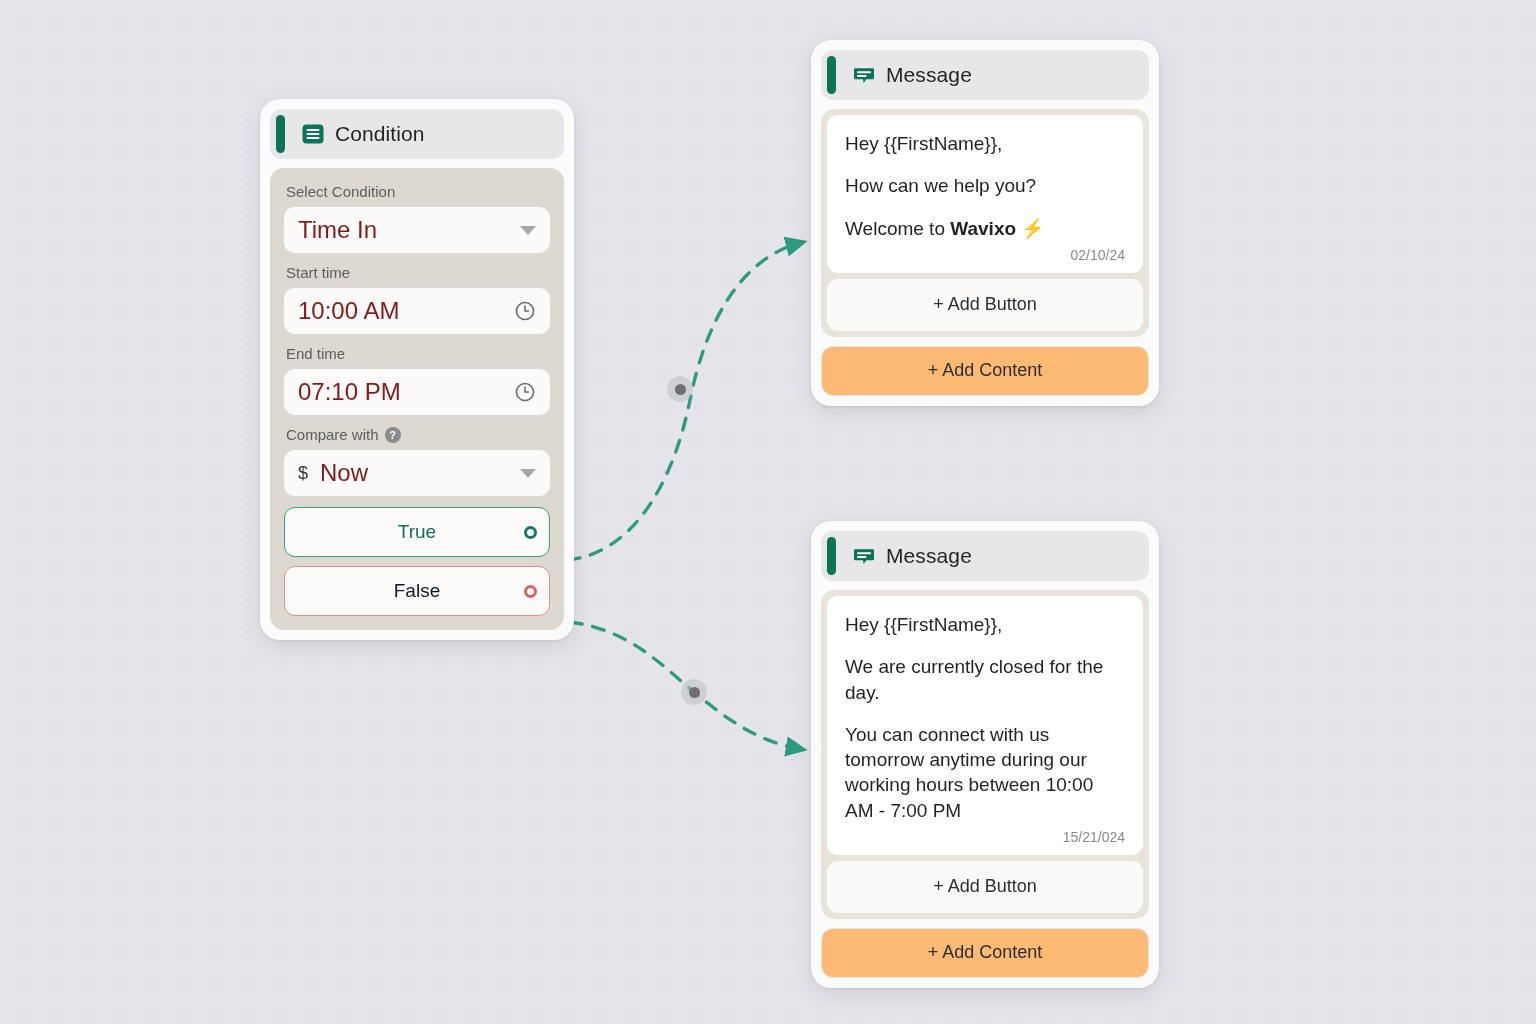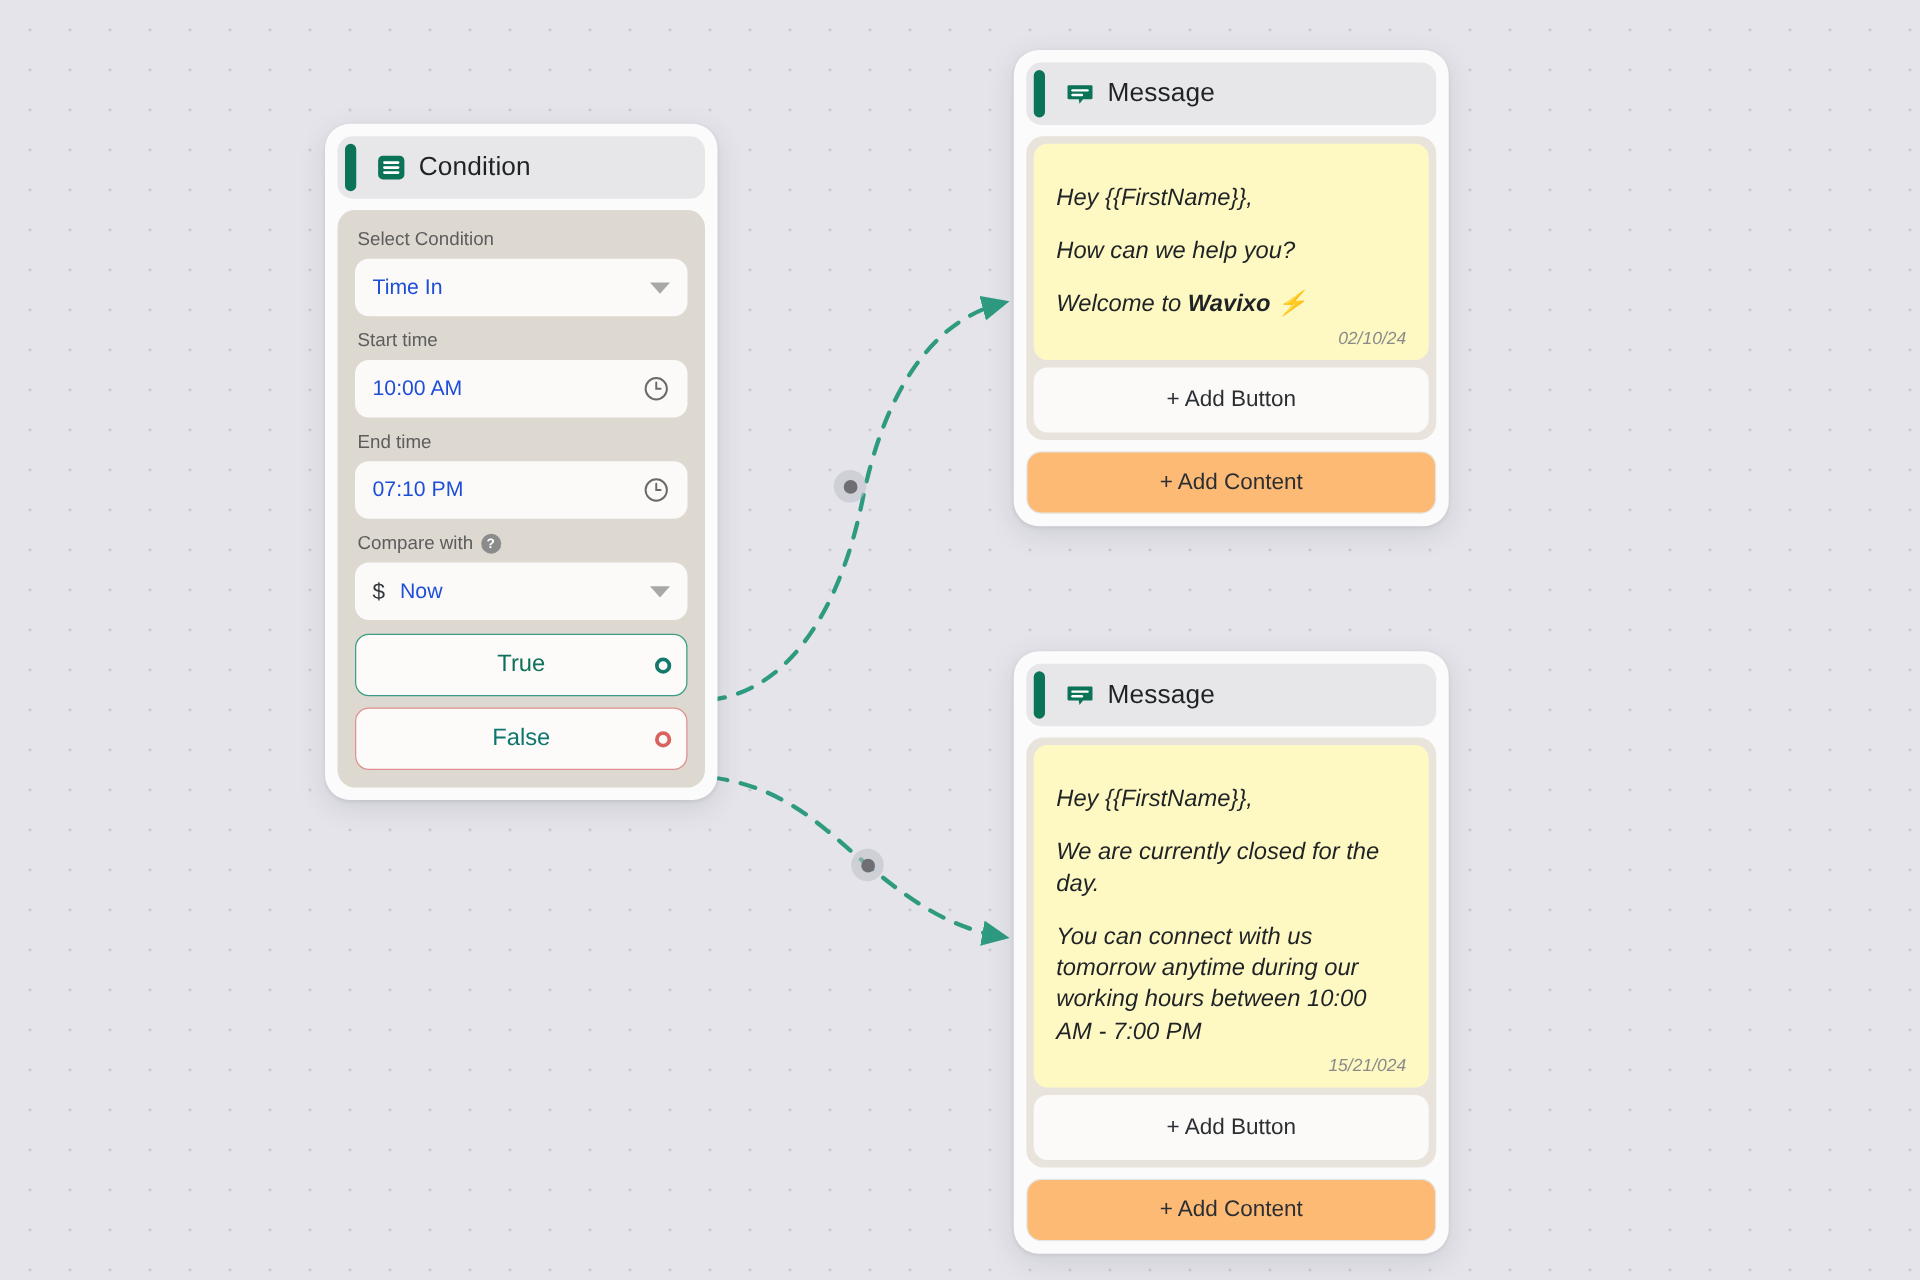--- a/index.html
+++ b/index.html
@@ -106,22 +106,22 @@
     background: #fbfaf8;
     border-radius: 11px;
     height: 46px;
     display: flex;
     align-items: center;
     padding: 0 14px;
     box-sizing: border-box;
     margin-bottom: 11px;
   }
   .input-box .val {
-    font-size: 17px;
-    color: #1d4ed8;
+    font-size: 24px;
+    color: #7f1d1d;
     flex: 1 1 auto;
   }
   .input-box .prefix {
     font-size: 18px;
     color: #33383c;
     margin-right: 12px;
   }
   .chevron-down {
     width: 0; height: 0;
     border-left: 8px solid transparent;
@@ -138,21 +138,21 @@
     display: flex;
     align-items: center;
     justify-content: center;
     position: relative;
     box-sizing: border-box;
     margin-bottom: 9px;
     font-size: 19px;
   }
   .branch-btn:last-child { margin-bottom: 0; }
   .branch-true  { border: 1.5px solid #3b9e84; color: #10705a; }
-  .branch-false { border: 1.5px solid #e0908f; color: #0f766e; }
+  .branch-false { border: 1.5px solid #e0908f; color: #0f172a; }
   .port {
     position: absolute;
     right: 12px;
     width: 13px; height: 13px;
     border-radius: 50%;
     box-sizing: border-box;
     background: #fcfbf9;
   }
   .port-true  { border: 3px solid #14796a; }
   .port-false { border: 3px solid #d9625f; }
@@ -162,24 +162,23 @@
   #message-node-1 { left: 811px; top: 40px; }
   #message-node-2 { left: 811px; top: 521px; }
 
   .msg-group {
     background: #e8e4dc;
     border-radius: 14px;
     margin-top: 9px;
     padding: 6px;
   }
   .bubble {
-    background: #fef9c3;
+    background: #ffffff;
     border-radius: 11px;
-    padding: 31px 18px 10px 18px;
-    font-style: italic;
+    padding: 16px 18px 10px 18px;
   }
   .bubble p {
     margin: 0 0 17px 0;
     font-size: 19px;
     line-height: 1.33;
     color: #1f2326;
   }
   .bubble p:last-of-type { margin-bottom: 4px; }
   .bubble b { font-weight: bold; }
   .timestamp {

